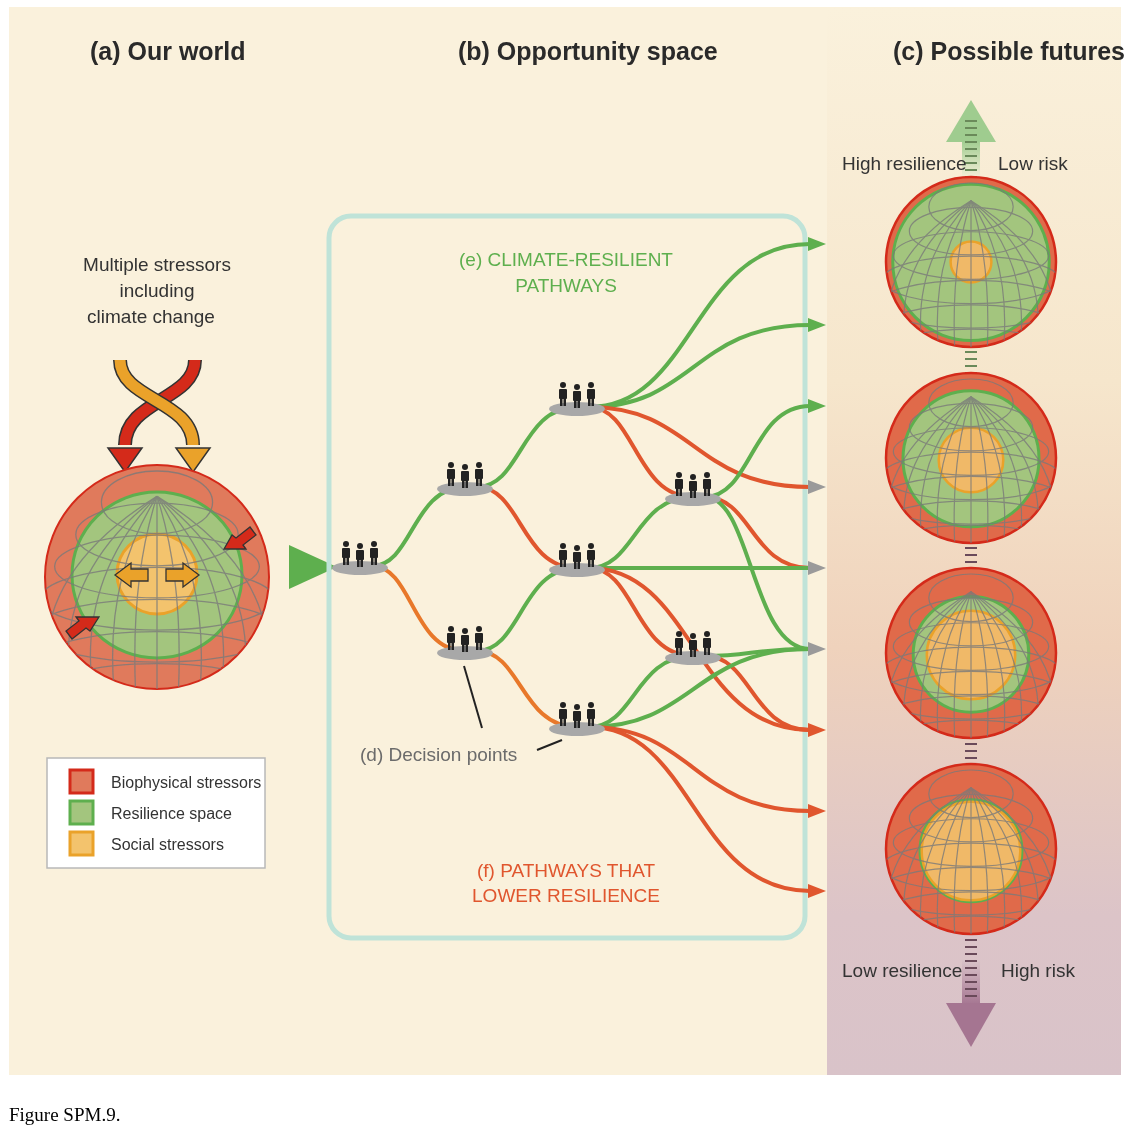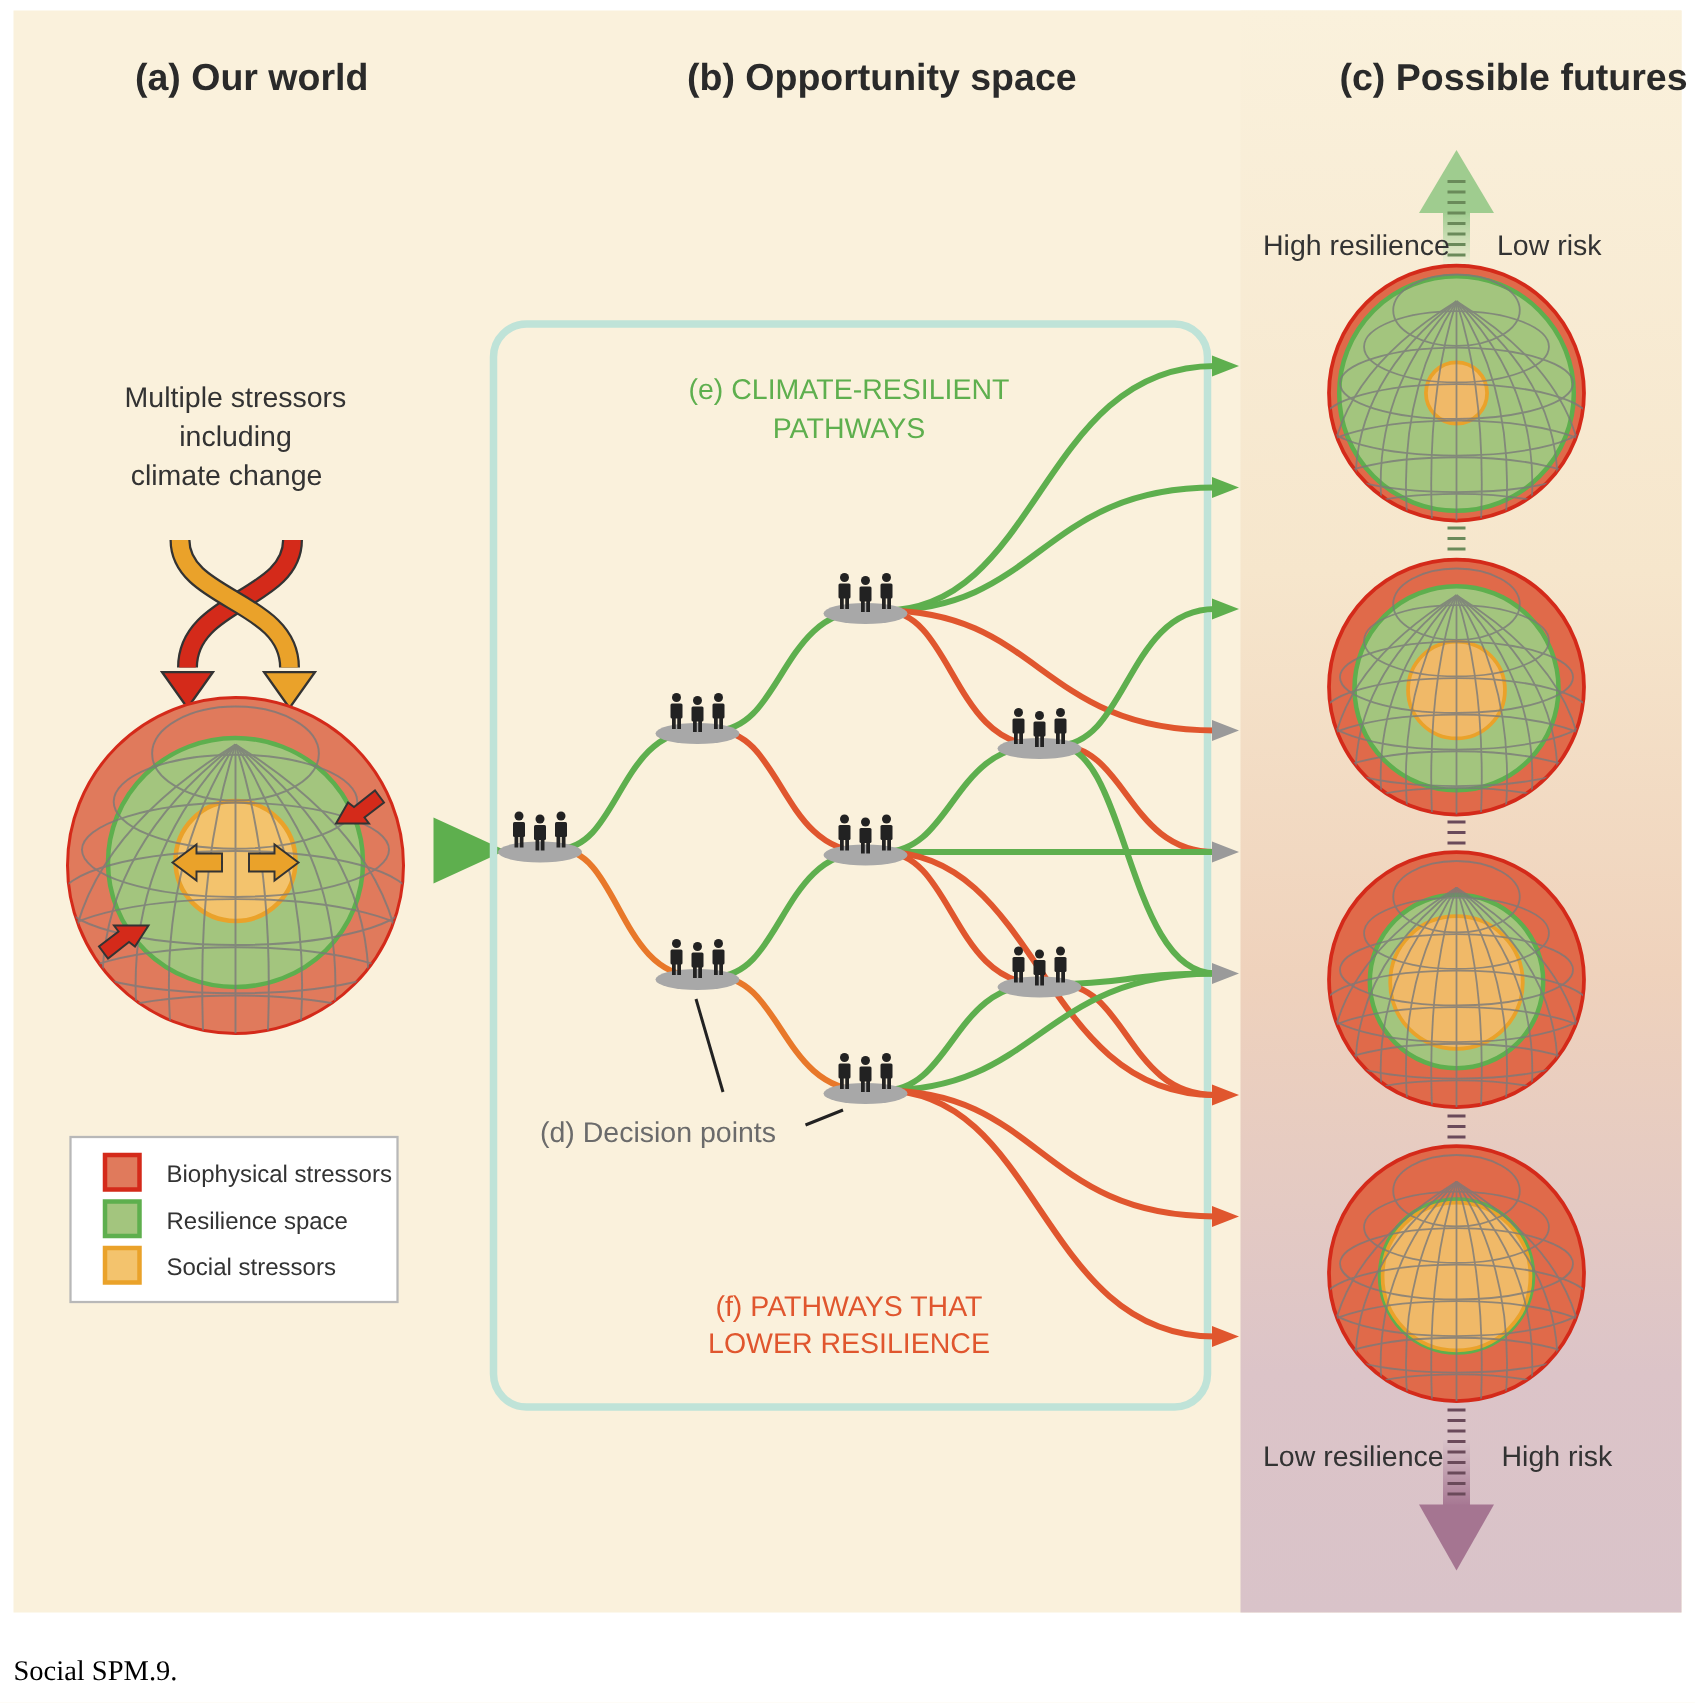--- a/index.html
+++ b/index.html
@@ -498,13 +498,13 @@
           <text x="111" y="819" class="legend-text">Resilience space</text>
         </g>
         <g>
           <rect x="70" y="832" width="23" height="23" fill="#f3c36d" stroke="#eaa22a" stroke-width="3"></rect>
           <text x="111" y="850" class="legend-text">Social stressors</text>
         </g>
       </g>
   </g>
 </svg>
 
-<div id="caption">Social SPM.9.</div>
+<div id="caption">Figure SPM.9.</div>
 
 </body></html>

